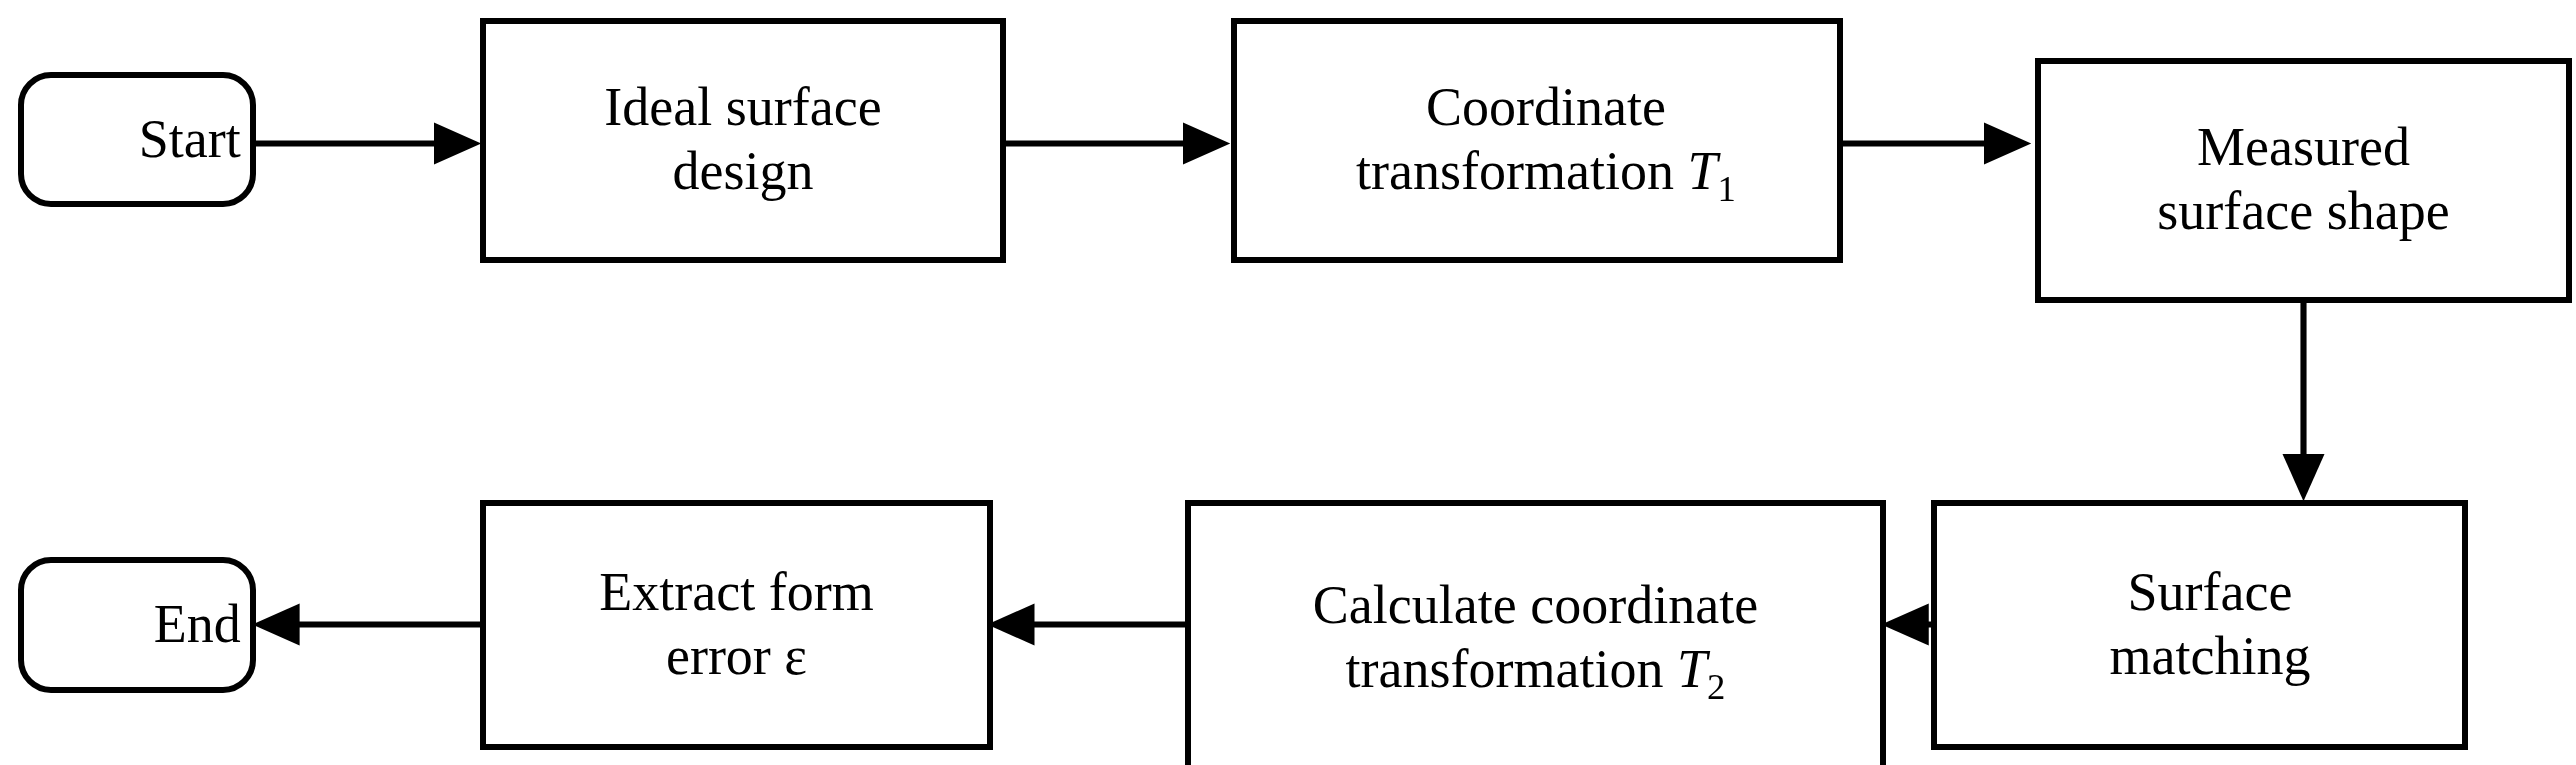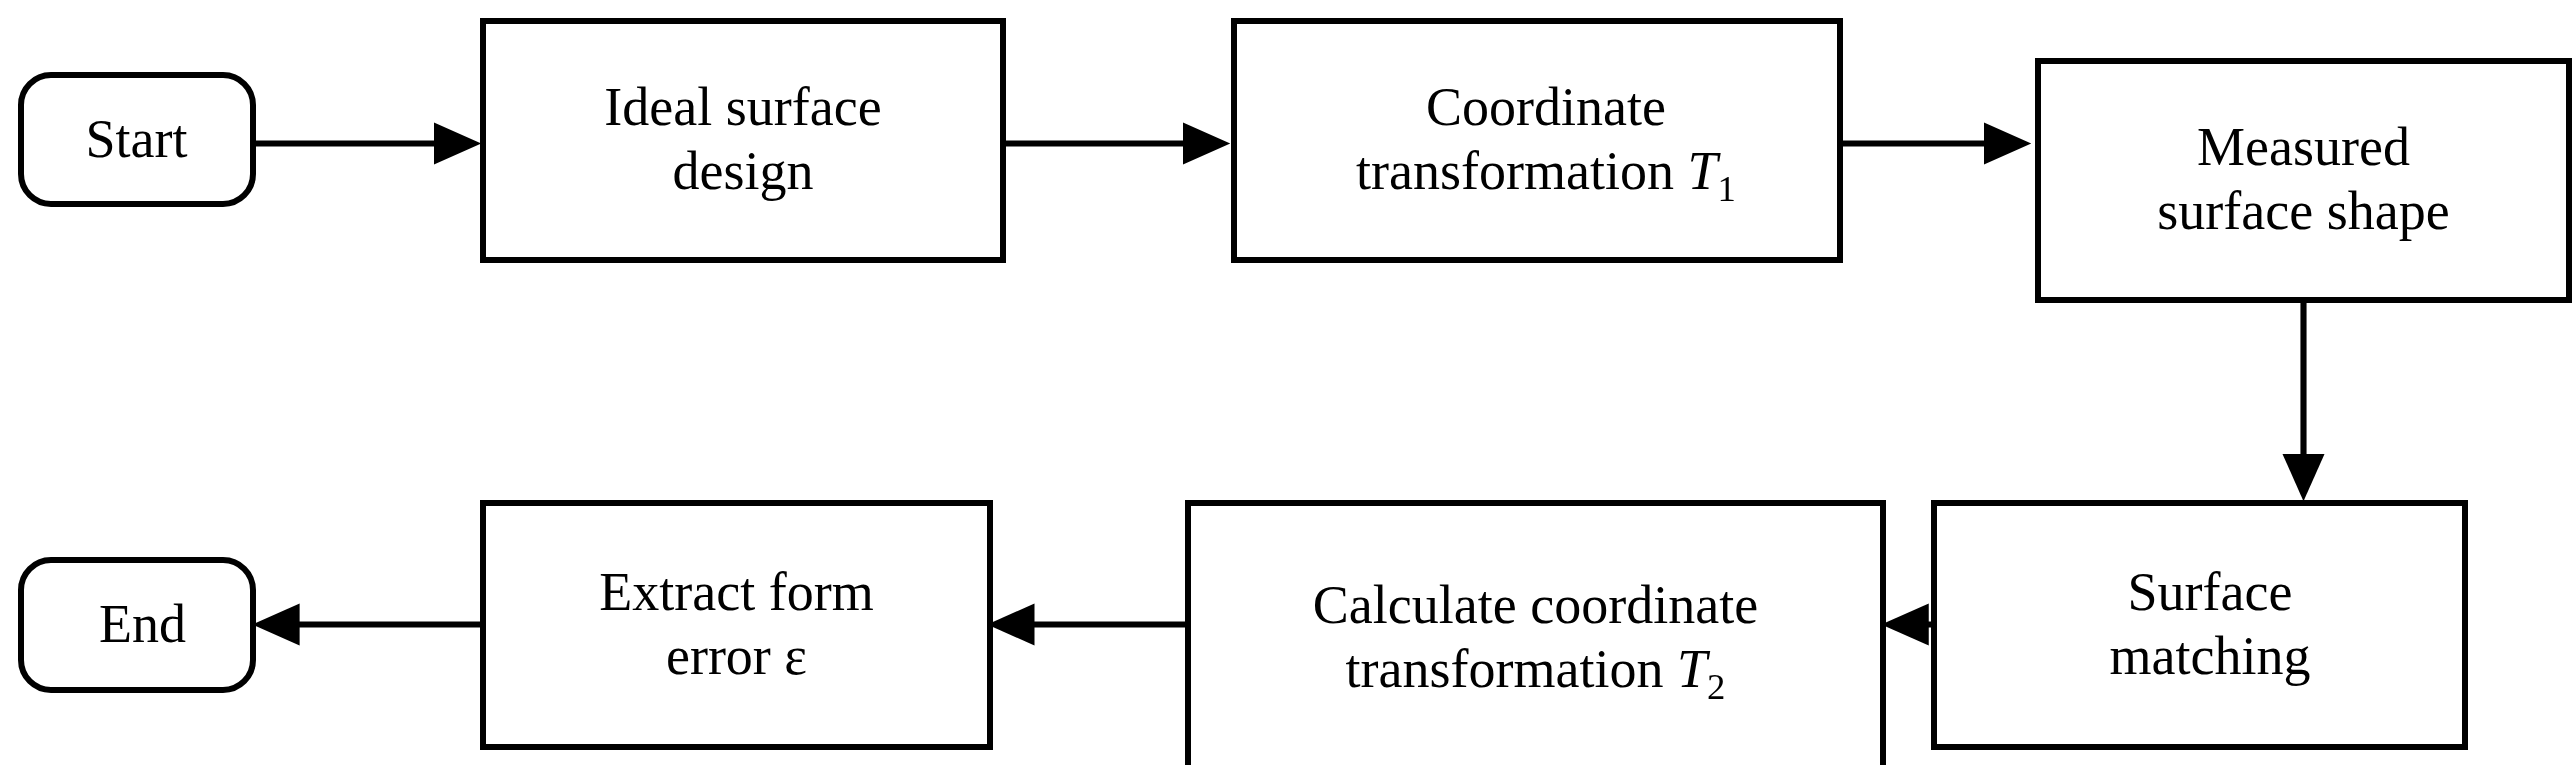--- a/index.html
+++ b/index.html
@@ -35,20 +35,21 @@
     width: 100%;
     padding: 0 8.8px;
     box-sizing: border-box;
   }
   .process {
     font-size: 54px;
   }
   .terminator {
     border-radius: 33px;
     font-size: 54px;
+    text-align: right;
   }
   .sub {
     font-size: 0.68em;
     vertical-align: sub;
     line-height: 0;
   }
   .ital {
     font-style: italic;
   }
   .edge {

